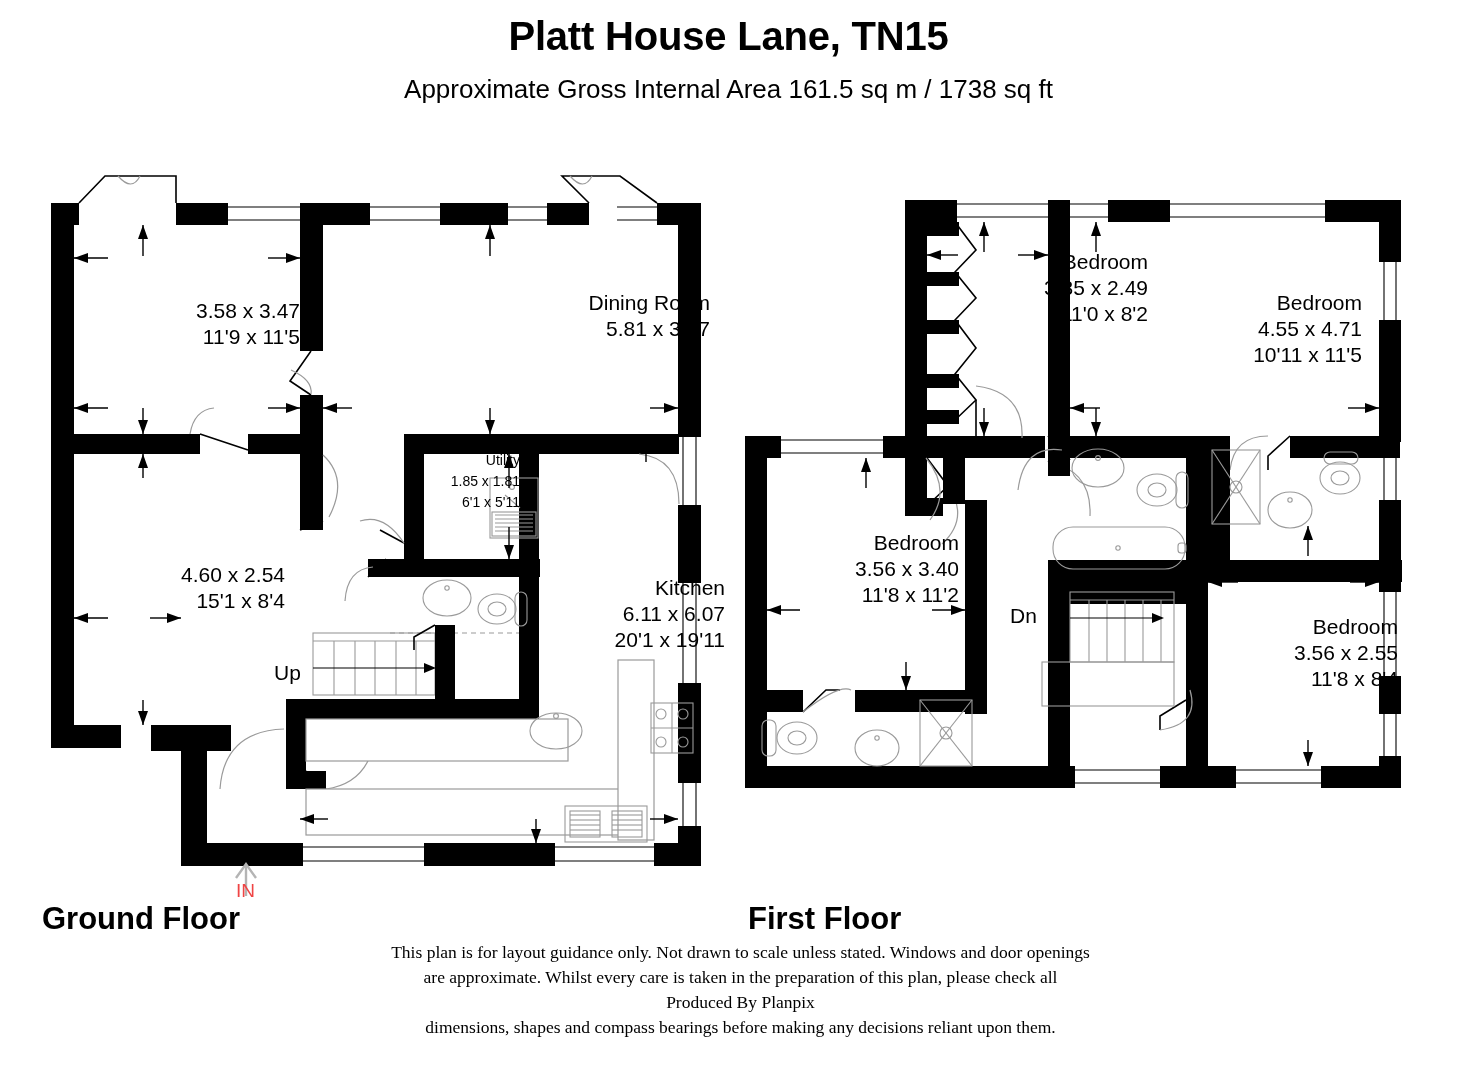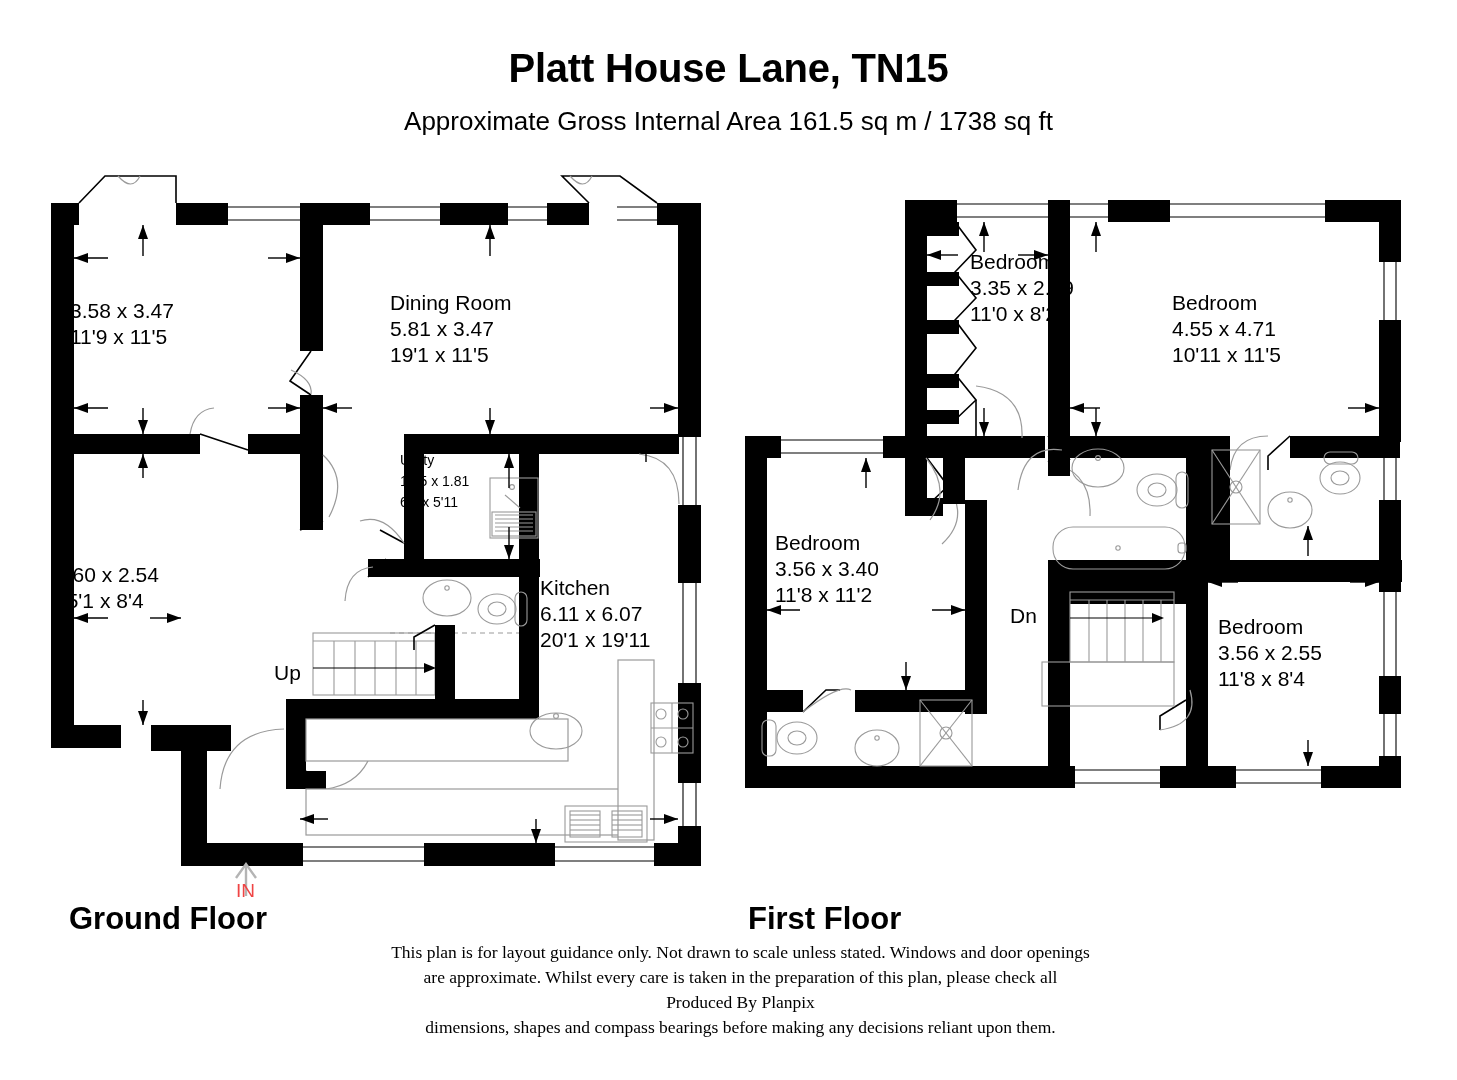--- a/index.html
+++ b/index.html
@@ -26,21 +26,21 @@
     position: absolute;
     left: 0;
     top: 0;
     width: 1457px;
     text-align: center;
   }
   .plan-title {
     font-size: 40px;
     font-weight: bold;
     letter-spacing: -0.2px;
-    margin-top: 48px;
+    margin-top: 16px;
     line-height: 1.0;
   }
   .plan-subtitle {
     font-size: 26px;
     font-weight: normal;
     margin-top: 20px;
     line-height: 1.0;
   }
   
   #floorplan-svg {
@@ -59,21 +59,21 @@
   .dim       { fill: none; stroke: #000000; stroke-width: 1.4; }
   .dim-head  { fill: #000000; }
   .in-arrow  { fill: none; stroke: #b4b4b4; stroke-width: 2.4; }
   .dash      { fill: none; stroke: #9a9a9a; stroke-width: 1.2; stroke-dasharray: 5 4; }
   .counter   { fill: #ffffff; stroke: #9a9a9a; stroke-width: 1.2; }
   .stairline { fill: none; stroke: #9a9a9a; stroke-width: 1.1; }
 
   
   .room-label {
     position: absolute;
-    text-align: left;
+    text-align: right;
     font-size: 21px;
     line-height: 26px;
     white-space: nowrap;
     pointer-events: none;
   }
   .room-label .rl-name { display: block; }
   .room-label .rl-m    { display: block; }
   .room-label .rl-ft   { display: block; }
   .room-label.small {
     font-size: 14px;
@@ -508,21 +508,20 @@
   </svg>
 
   <div class="room-label" style="left:70px; top:298px; width:230px;">
     <span class="rl-m">3.58 x 3.47</span>
     <span class="rl-ft">11'9 x 11'5</span>
   </div>
 
   <div class="room-label" style="left:390px; top:290px; width:320px;">
     <span class="rl-name">Dining Room</span>
     <span class="rl-m">5.81 x 3.47</span>
-    <span class="rl-ft">19'1 x 11'5</span>
   </div>
 
   <div class="room-label" style="left:55px; top:562px; width:230px;">
     <span class="rl-m">4.60 x 2.54</span>
     <span class="rl-ft">15'1 x 8'4</span>
   </div>
 
   <div class="room-label small" style="left:400px; top:450px; width:120px;">
     <span class="rl-name">Utility</span>
     <span class="rl-m">1.85 x 1.81</span>
@@ -532,21 +531,21 @@
   <div class="room-label" style="left:540px; top:575px; width:185px;">
     <span class="rl-name">Kitchen</span>
     <span class="rl-m">6.11 x 6.07</span>
     <span class="rl-ft">20'1 x 19'11</span>
   </div>
 
   <div class="updn-label" style="left:274px; top:662px;">Up</div>
 
   <div class="in-label" style="left:236px; top:883px;">IN</div>
 
-  <div class="floor-label" style="left:42px; top:903px;margin-left:27px;">Ground Floor</div>
+  <div class="floor-label" style="left:42px; top:903px;">Ground Floor</div>
 
   <div class="room-label" style="left:970px; top:249px; width:178px;">
     <span class="rl-name">Bedroom</span>
     <span class="rl-m">3.35 x 2.49</span>
     <span class="rl-ft">11'0 x 8'2</span>
   </div>
 
   <div class="room-label" style="left:1172px; top:290px; width:190px;">
     <span class="rl-name">Bedroom</span>
     <span class="rl-m">4.55 x 4.71</span>

